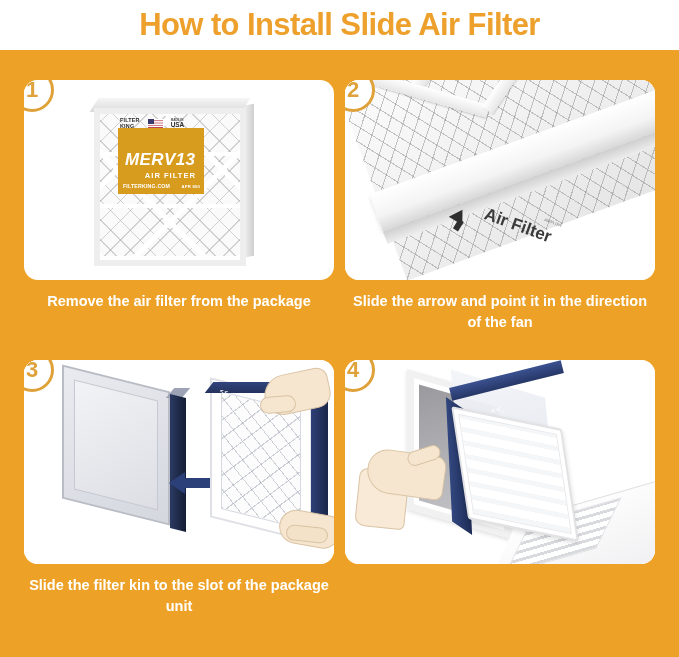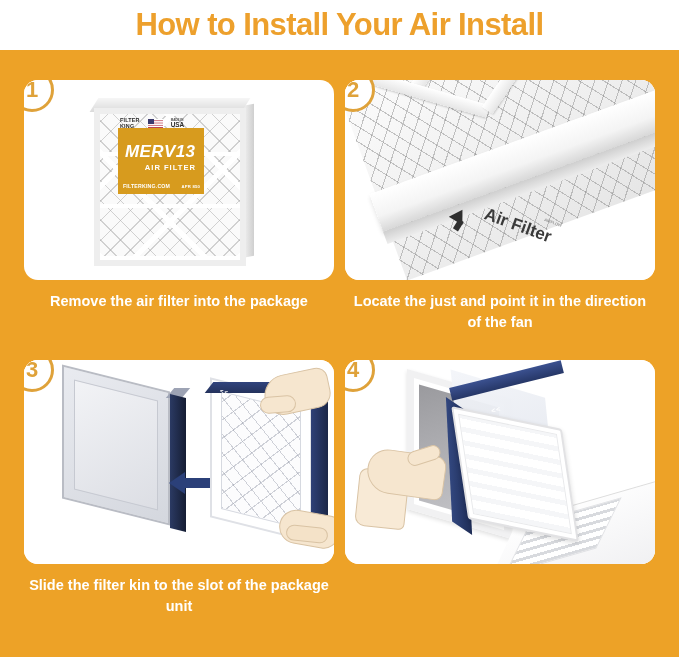--- a/index.html
+++ b/index.html
@@ -206,21 +206,21 @@
     font-size: 3px;
     font-weight: bold;
     color: #4a4a4a;
     display: block;
   }
   .p1-merv {
     font-size: 17px;
     font-weight: bold;
     font-style: italic;
     letter-spacing: .4px;
-    margin-top: 12px;
+    margin-top: 20px;
     margin-left: 2px;
     line-height: 1;
   }
   .p1-air {
     font-size: 7.6px;
     font-weight: bold;
     letter-spacing: 1px;
     text-align: right;
     margin-top: 3px;
     margin-right: 3px;
@@ -541,21 +541,21 @@
     border-radius: 12px;
     transform: rotate(-18deg);
   }
 </style>
 </head>
 <body>
 
 <div class="poster">
 
   <div class="header">
-    <div class="header-title">How to Install Your Air Install</div>
+    <div class="header-title">How to Install Slide Air Filter</div>
   </div>
 
   <div class="body-area">
     <div class="steps-grid">
 
       <div class="step col-left row-top">
         <div class="card">
           <div class="art">
             <div class="p1-wrap">
               <div class="p1-side"></div>
@@ -585,21 +585,21 @@
                     <span class="p1-apr">APR 850</span>
                   </div>
                 </div>
               </div>
             </div>
           </div>
           <div class="badge">
             <span class="badge-num">1</span>
           </div>
         </div>
-        <div class="caption">Remove the air filter into the package</div>
+        <div class="caption">Remove the air filter from the package</div>
       </div>
 
       <div class="step col-right row-top">
         <div class="card">
           <div class="art p2">
             <div class="p2-media">
               <div class="p2-mesh"></div>
               <div class="p2-strut s4"></div>
               <div class="p2-strut s1"></div>
               <div class="p2-strut s2"></div>
@@ -609,21 +609,21 @@
               <div class="p2-arrow"></div>
               <div class="p2-arrow-tail"></div>
               <div class="p2-text">Air Filter</div>
               <div class="p2-sub">AIRFLOW</div>
             </div>
           </div>
           <div class="badge">
             <span class="badge-num">2</span>
           </div>
         </div>
-        <div class="caption">Locate the just and point it in the direction of the fan</div>
+        <div class="caption">Slide the arrow and point it in the direction of the fan</div>
       </div>
 
       <div class="step col-left row-bottom">
         <div class="card">
           <div class="art p3">
             <div class="p3-unit">
               <div class="p3-unit-inner"></div>
             </div>
             <div class="p3-unit-lip"></div>
             <div class="p3-unit-side"></div>

